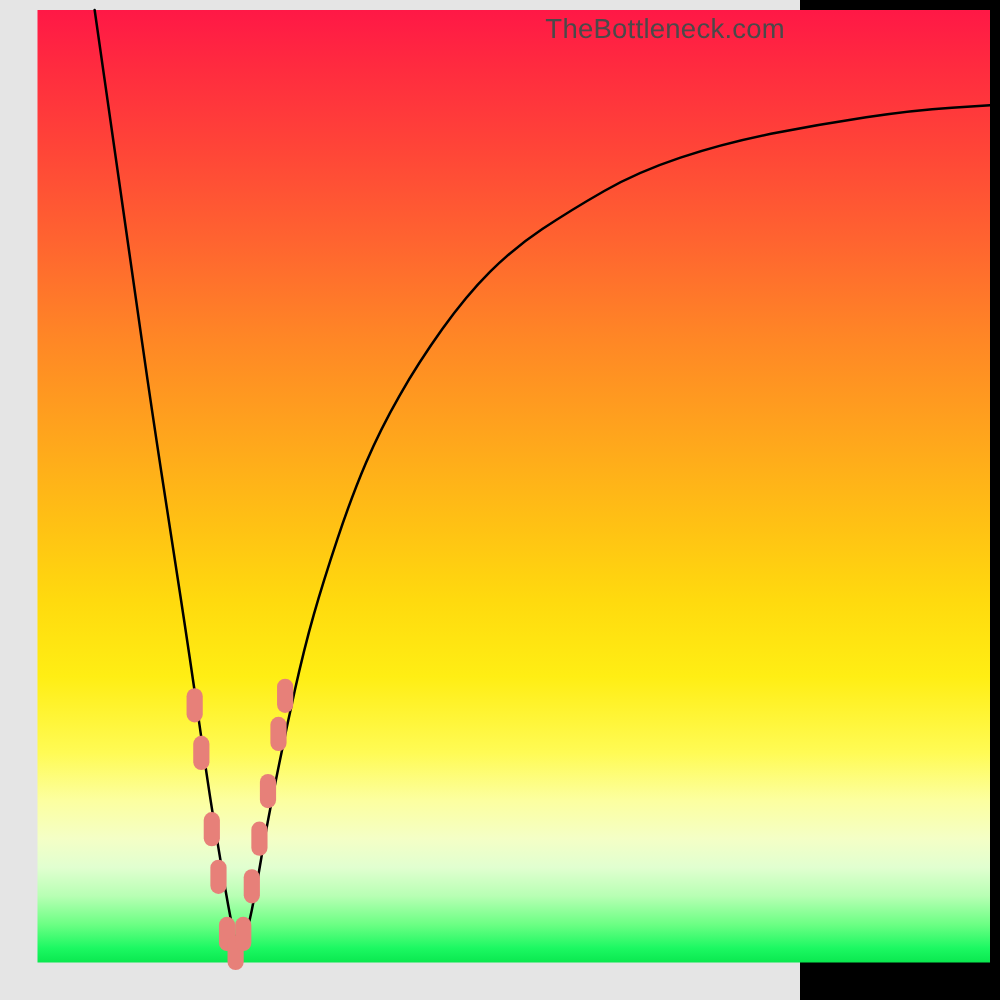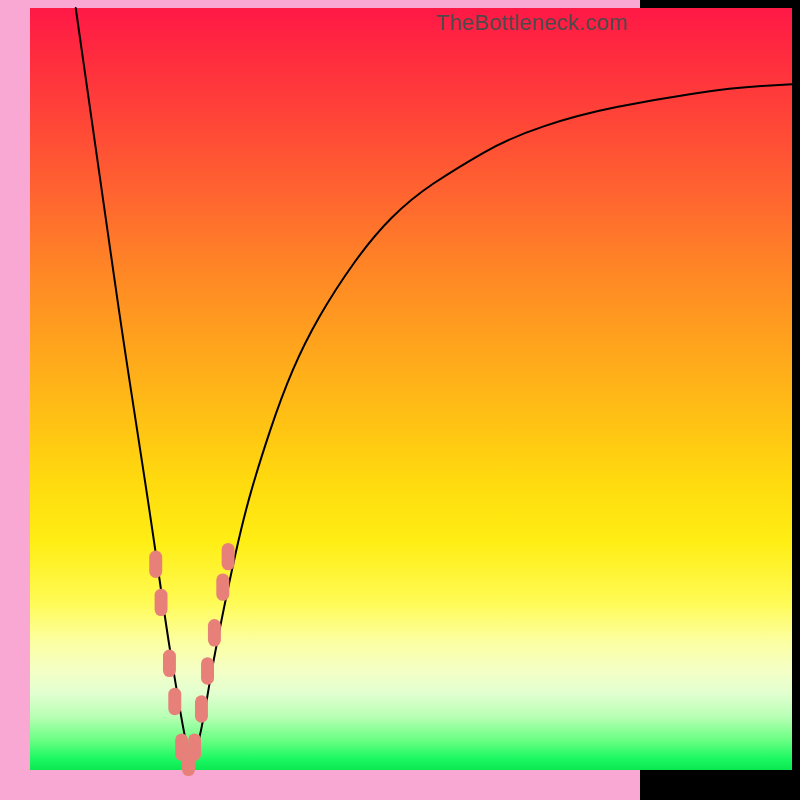--- a/index.html
+++ b/index.html
@@ -8,21 +8,21 @@
     width: 800px;
     height: 800px;
     overflow: hidden;
     background: #000;
     font-family: Arial, Helvetica, sans-serif;
   }
   .frame {
     position: absolute;
     left: 0; top: 0;
     width: 640px; height: 800px;
-    background: #f9a8d4;
+    background: #e5e5e5;
   }
   .gradient-bg {
     position: absolute;
     left: 30px;
     top: 8px;
     width: 762px;
     height: 762px;
     
     background: linear-gradient(to bottom,
       #ff1846 0%,

